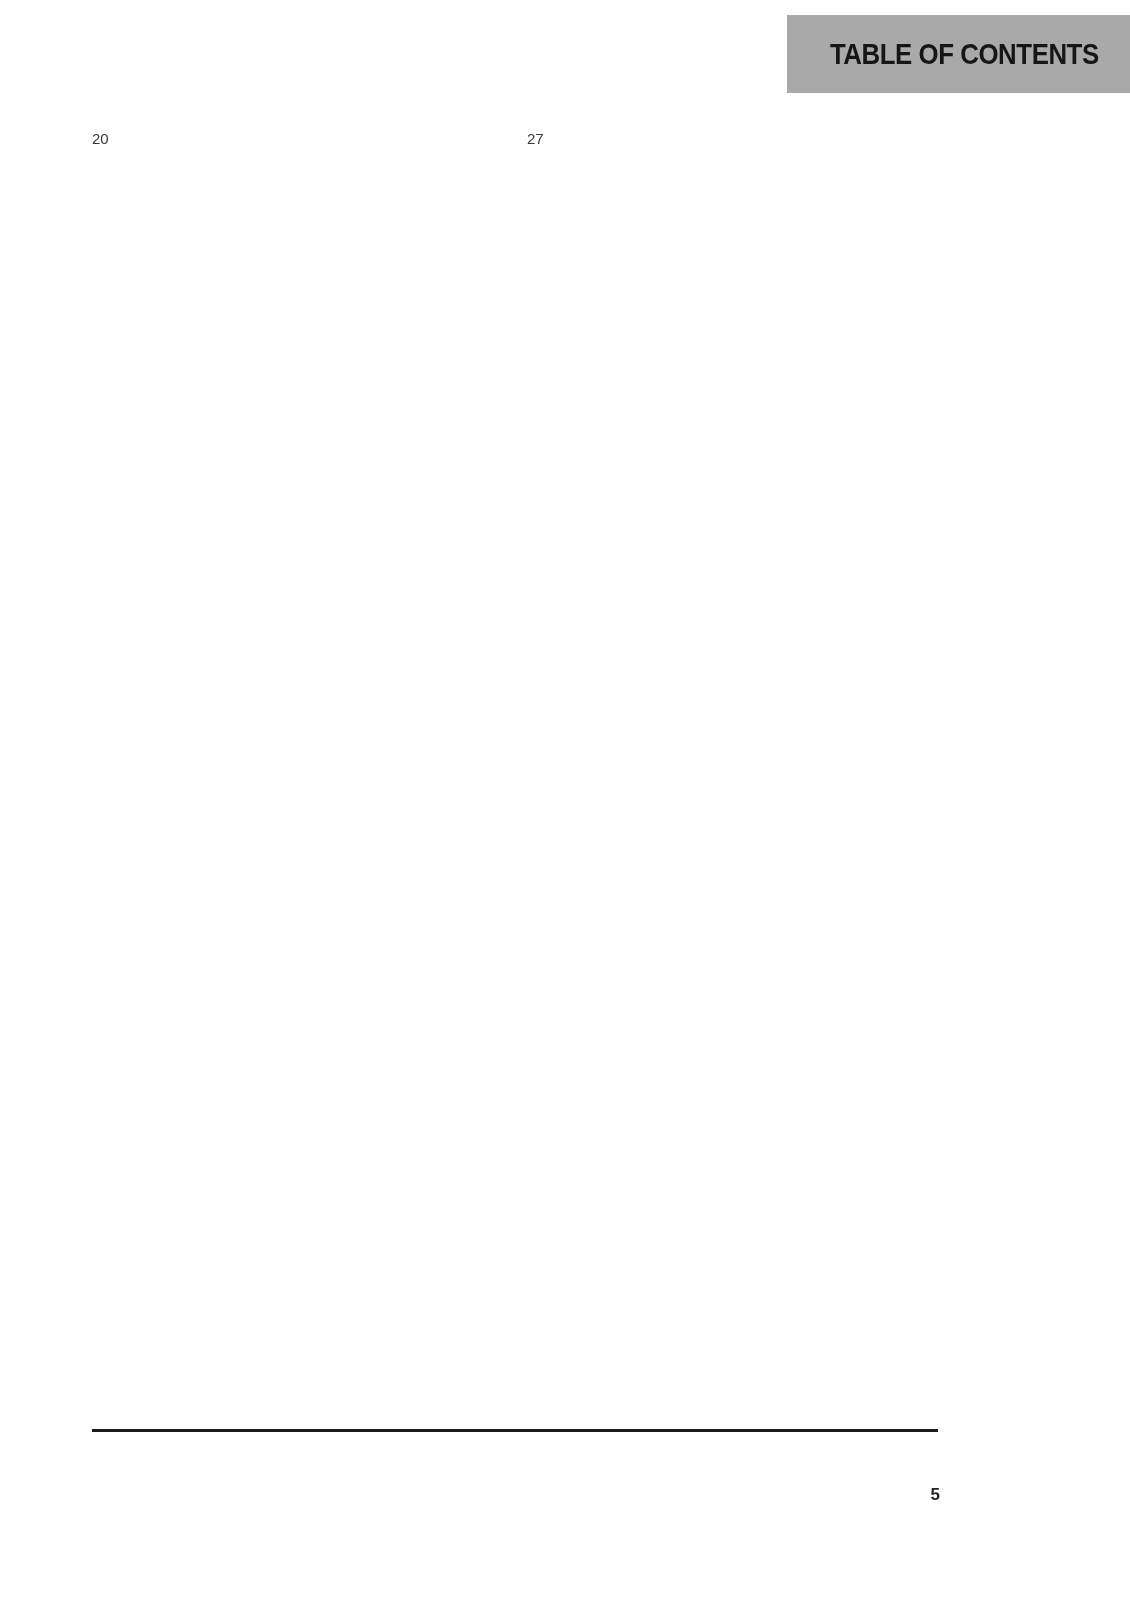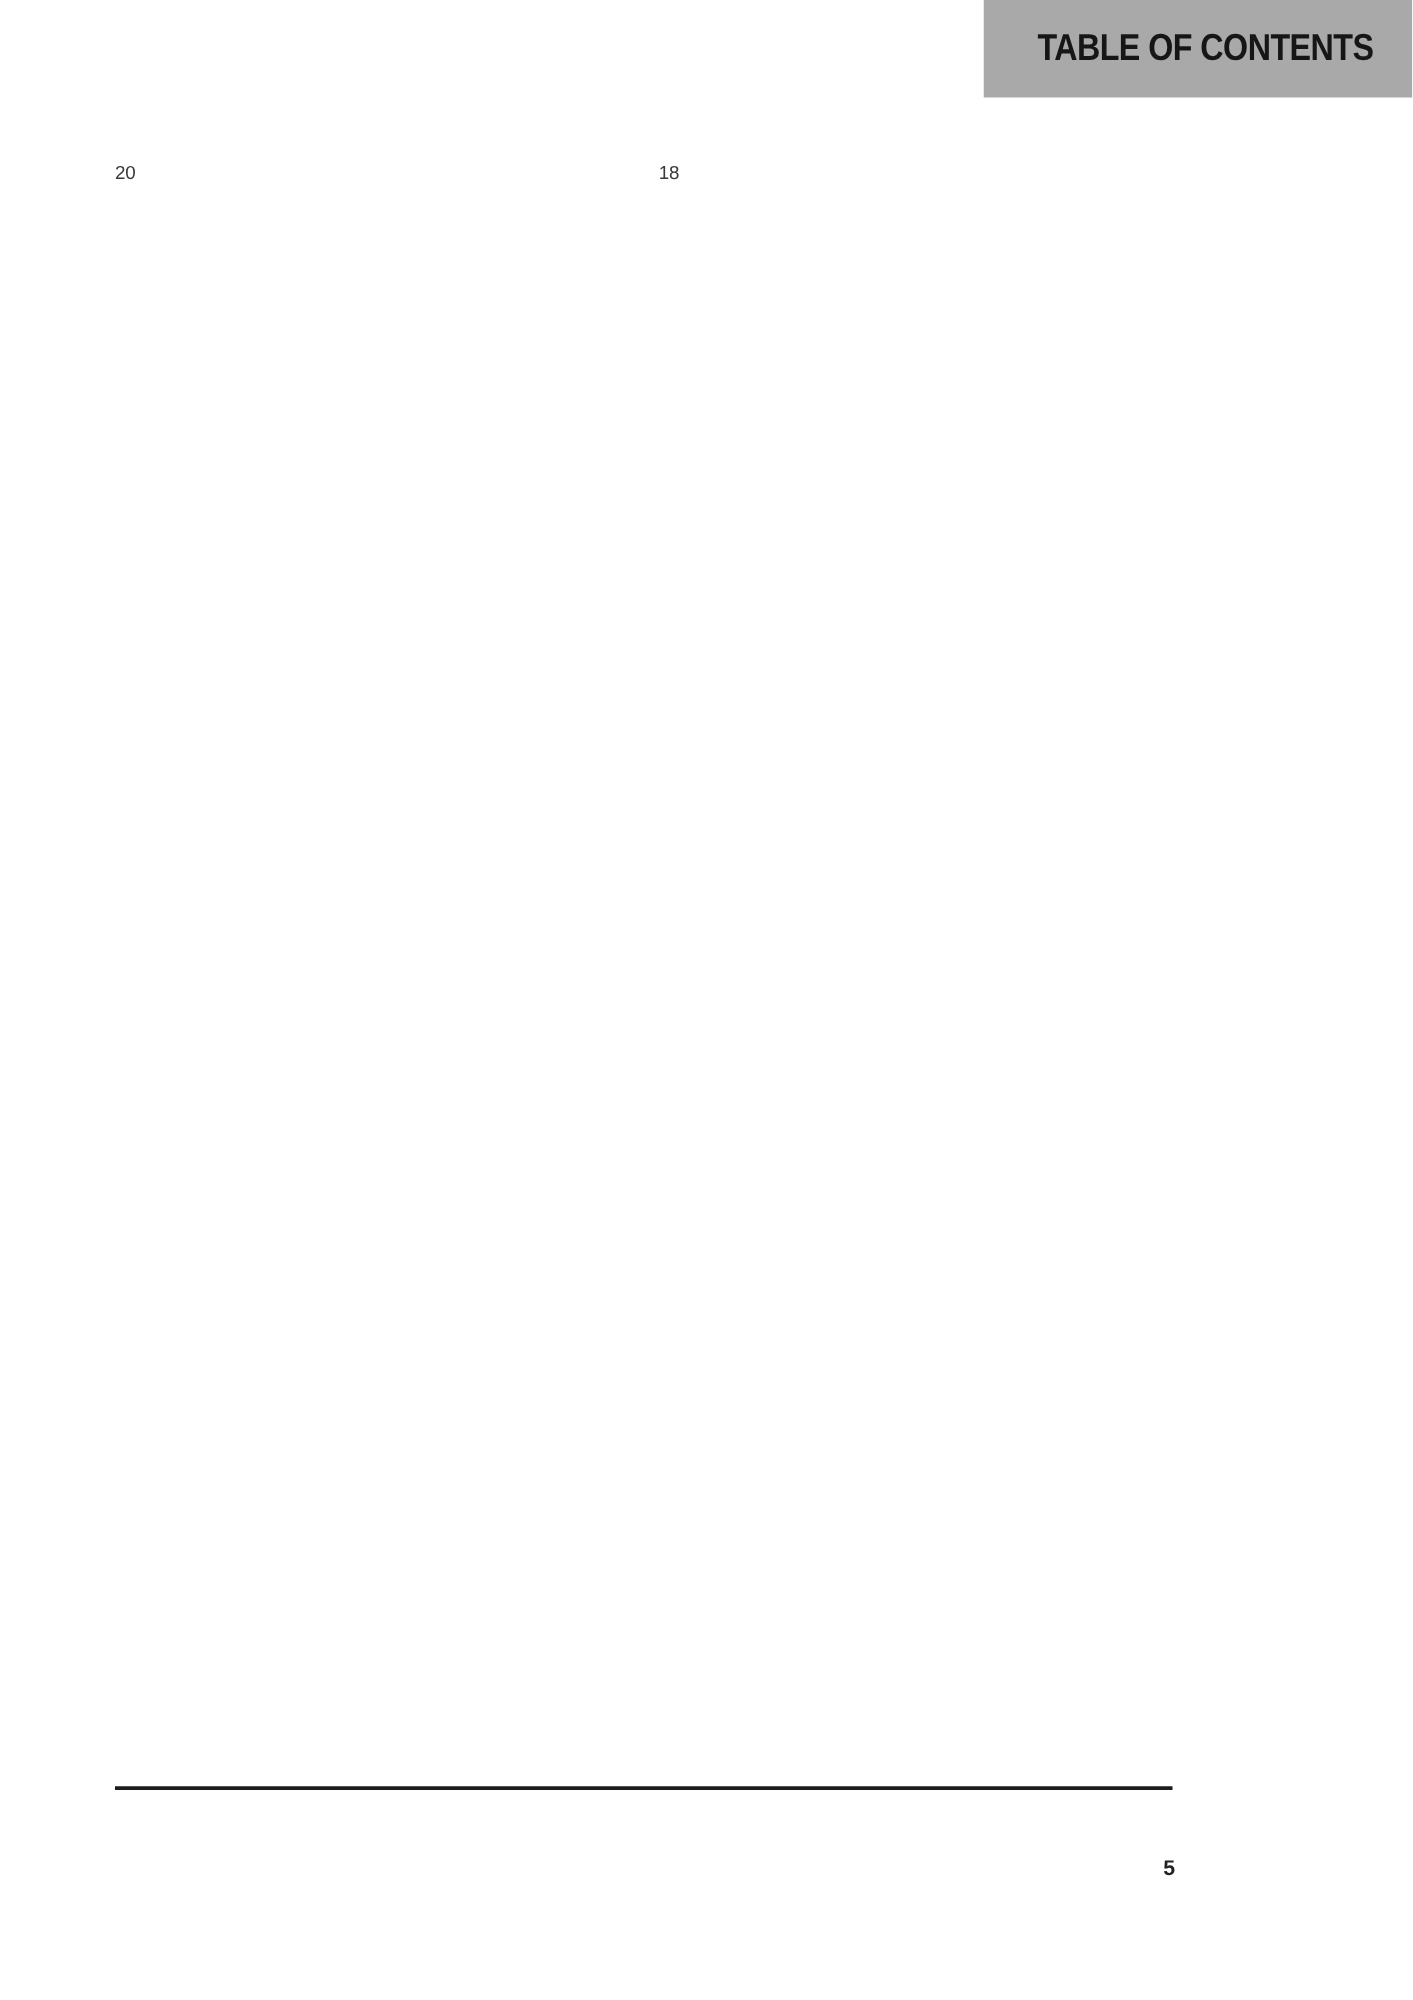--- a/index.html
+++ b/index.html
@@ -12,21 +12,21 @@
   .page{
     position:relative;
     width:1130px;height:1600px;
     background:#ffffff;
     overflow:hidden;
     font-family:"Liberation Sans","DejaVu Sans",sans-serif;
     color:var(--text);
   }
   
   .header-box{
-    position:absolute;left:787px;top:0;width:343px;height:78px;
+    position:absolute;left:787px;top:15px;width:343px;height:78px;
     background:var(--header-bg);
     display:flex;align-items:center;justify-content:center;
   }
   .header-title{
     font-size:30px;font-weight:bold;color:var(--header-text);
     letter-spacing:-0.5px;white-space:nowrap;
     transform:scaleX(0.86);transform-origin:center;
     padding-left:14px;
   }
   
@@ -56,21 +56,21 @@
   <div class="col col-left" id="col-0">
       <div class="entry chapter">
         <span class="num">20</span>
         <span class="body">
           <span class="page">151</span>
         </span>
       </div>
     </div>
   <div class="col col-right" id="col-1">
       <div class="entry chapter">
-        <span class="num">18</span>
+        <span class="num">27</span>
         <span class="body">
           <span class="page">181</span>
         </span>
       </div>
     </div>
 
   <div class="footer-rule"></div>
   <div class="page-number">5</div>
 </div>
 

